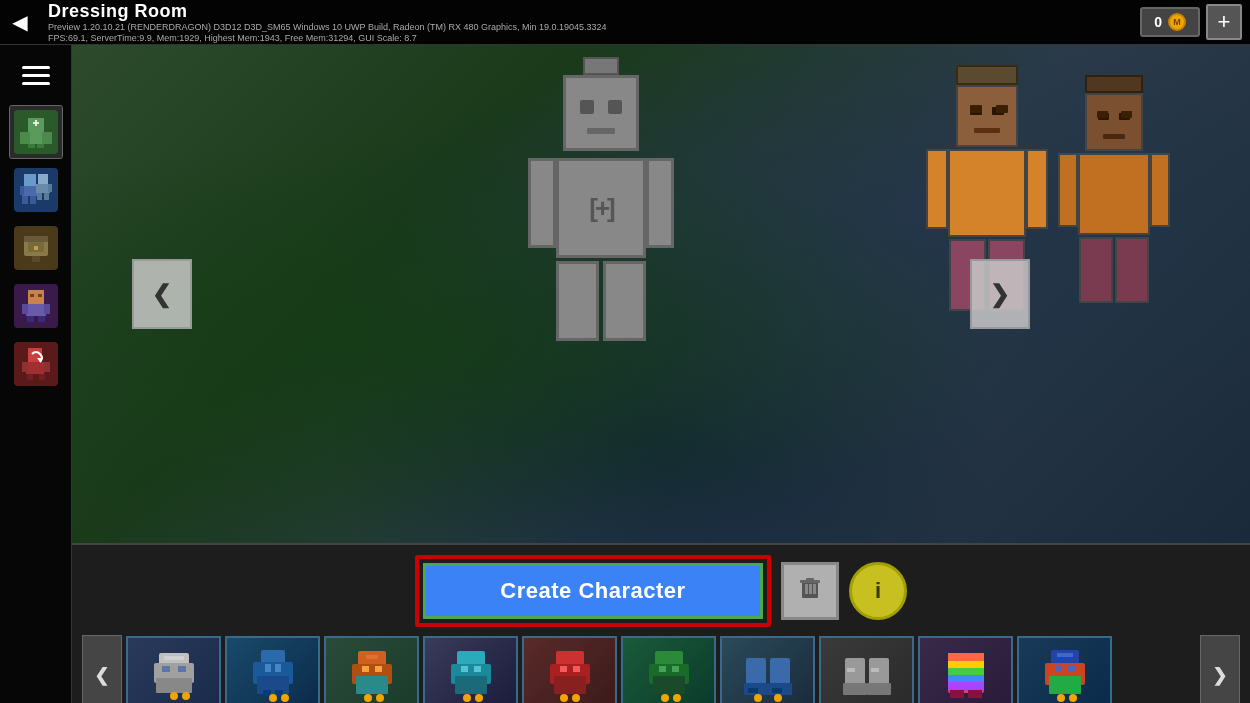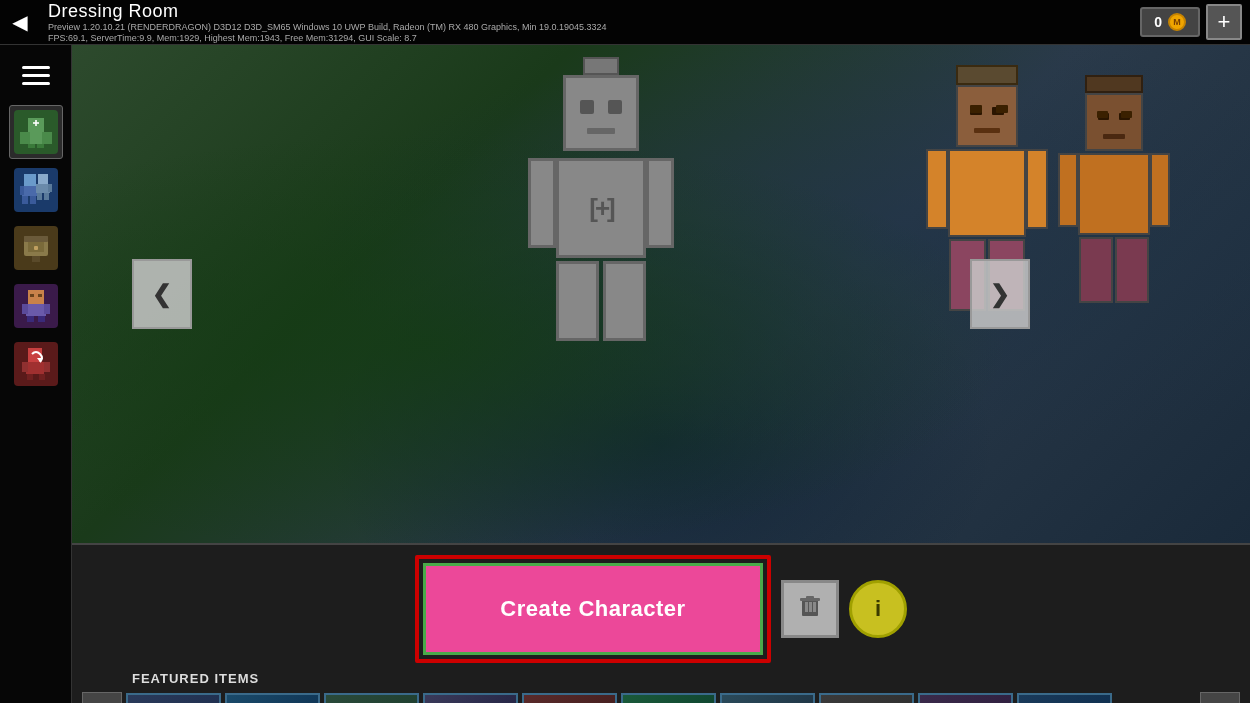--- a/index.html
+++ b/index.html
@@ -31,21 +31,21 @@
     #title-area {
       flex: 1;
       display: flex;
       flex-direction: column;
       justify-content: center;
       padding-left: 8px;
     }
     #page-title-text {
       color: #fff;
       font-size: 18px;
-      font-weight: normal;
+      font-weight: bold;
       letter-spacing: 0.5px;
     }
     #debug-text {
       color: #aaa;
       font-size: 9px;
       line-height: 1.2;
     }
     #coin-area {
       display: flex;
       align-items: center;
@@ -261,26 +261,26 @@
 
     
     #create-char-highlight {
       position: relative;
       border: 4px solid #cc0000;
       padding: 4px;
       border-radius: 2px;
     }
 
     #create-char-btn {
-      background: #ec4899;
+      background: #3b82f6;
       border: 3px solid #4aaa4a;
       color: #fff;
       font-size: 22px;
       font-weight: bold;
-      padding: 30px 60px;
+      padding: 12px 60px;
       cursor: pointer;
       letter-spacing: 0.5px;
       min-width: 340px;
       text-align: center;
       font-family: 'Segoe UI', Arial, sans-serif;
     }
 
     #delete-btn {
       width: 58px; height: 58px;
       background: #b0b0b0;
@@ -578,21 +578,20 @@
           <rect x="17" y="10" width="3" height="10" fill="#888"></rect>
         </svg>
       </span>
     </div>
     <div id="info-btn">
       <span style="font-size:22px;font-weight:bold;color:#3a3a00;">i</span>
     </div>
   </div>
 
   <div id="featured-section">
-    <div id="featured-label">FEATURED ITEMS</div>
     <div id="items-row">
       <div class="items-nav">
         <span>❮</span>
       </div>
       <div id="items-container">
 
         <div class="item-cell item-1">
           <div class="item-inner">
             <svg width="60" height="55" viewBox="0 0 60 55">
               <rect x="15" y="5" width="30" height="25" fill="#c0c0c0" rx="2"></rect>

